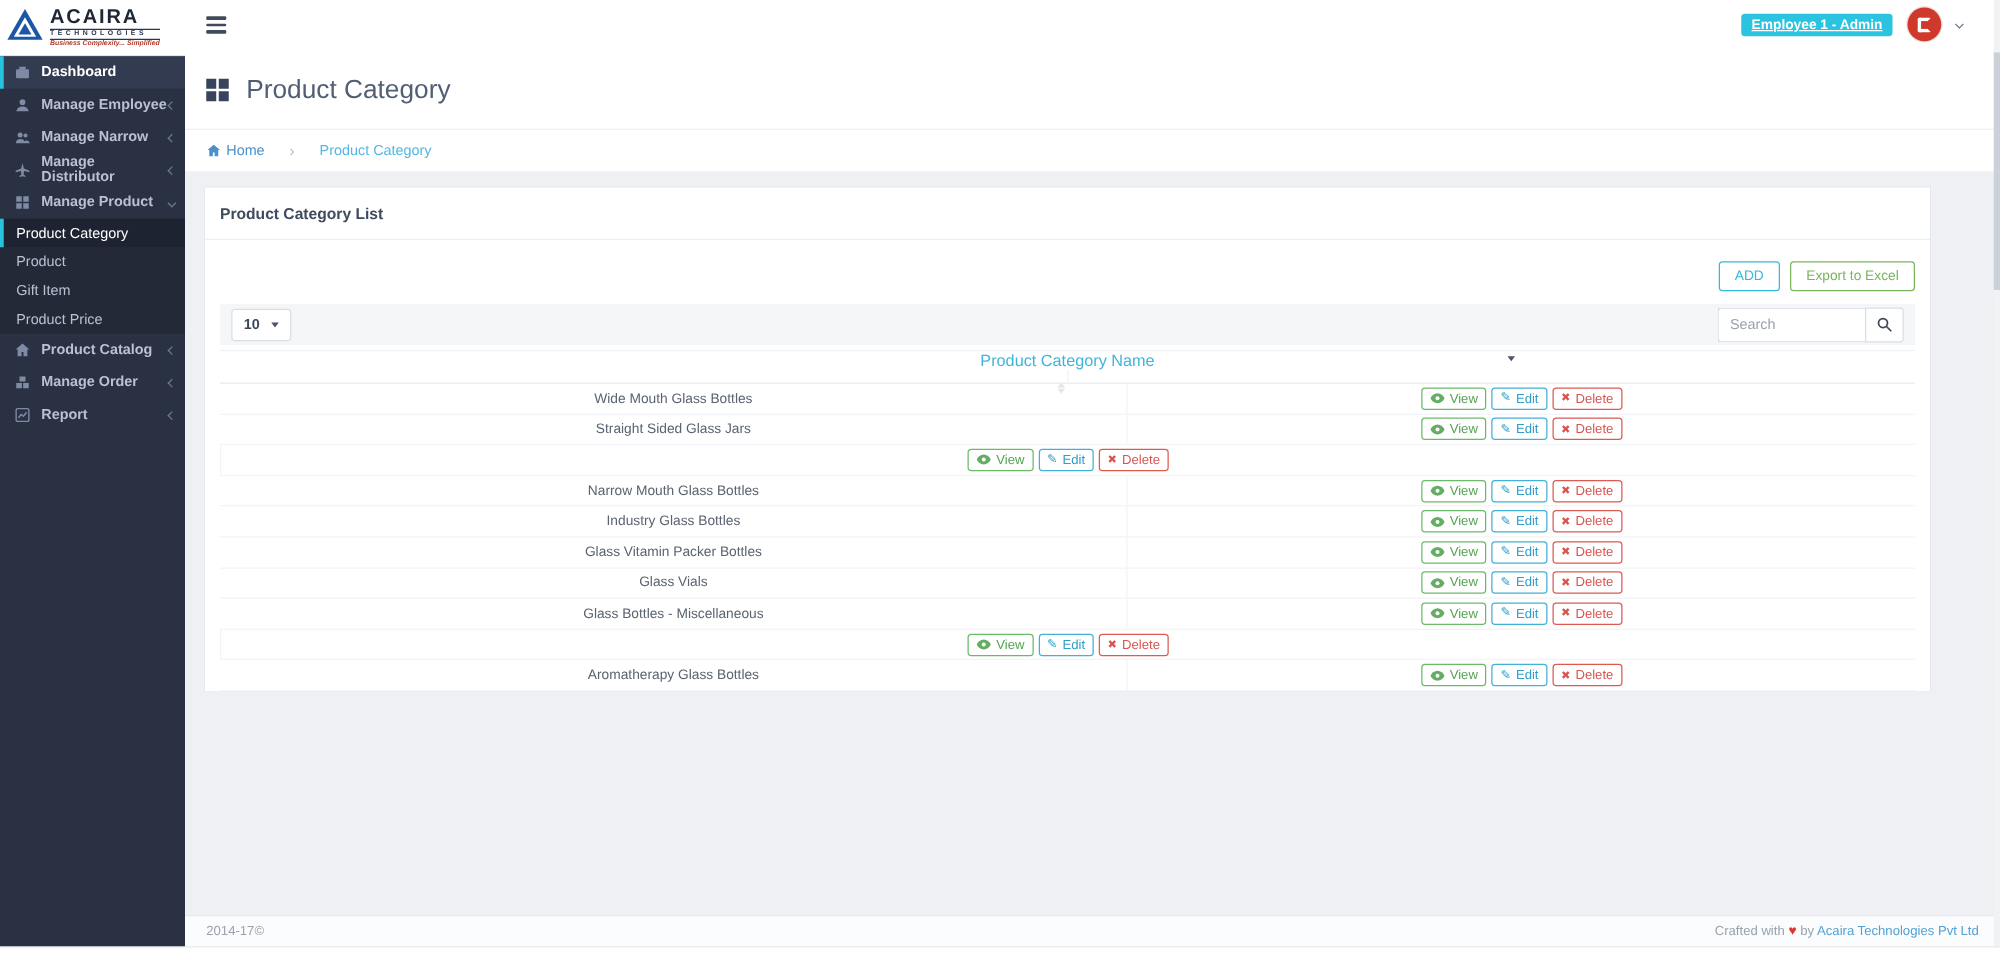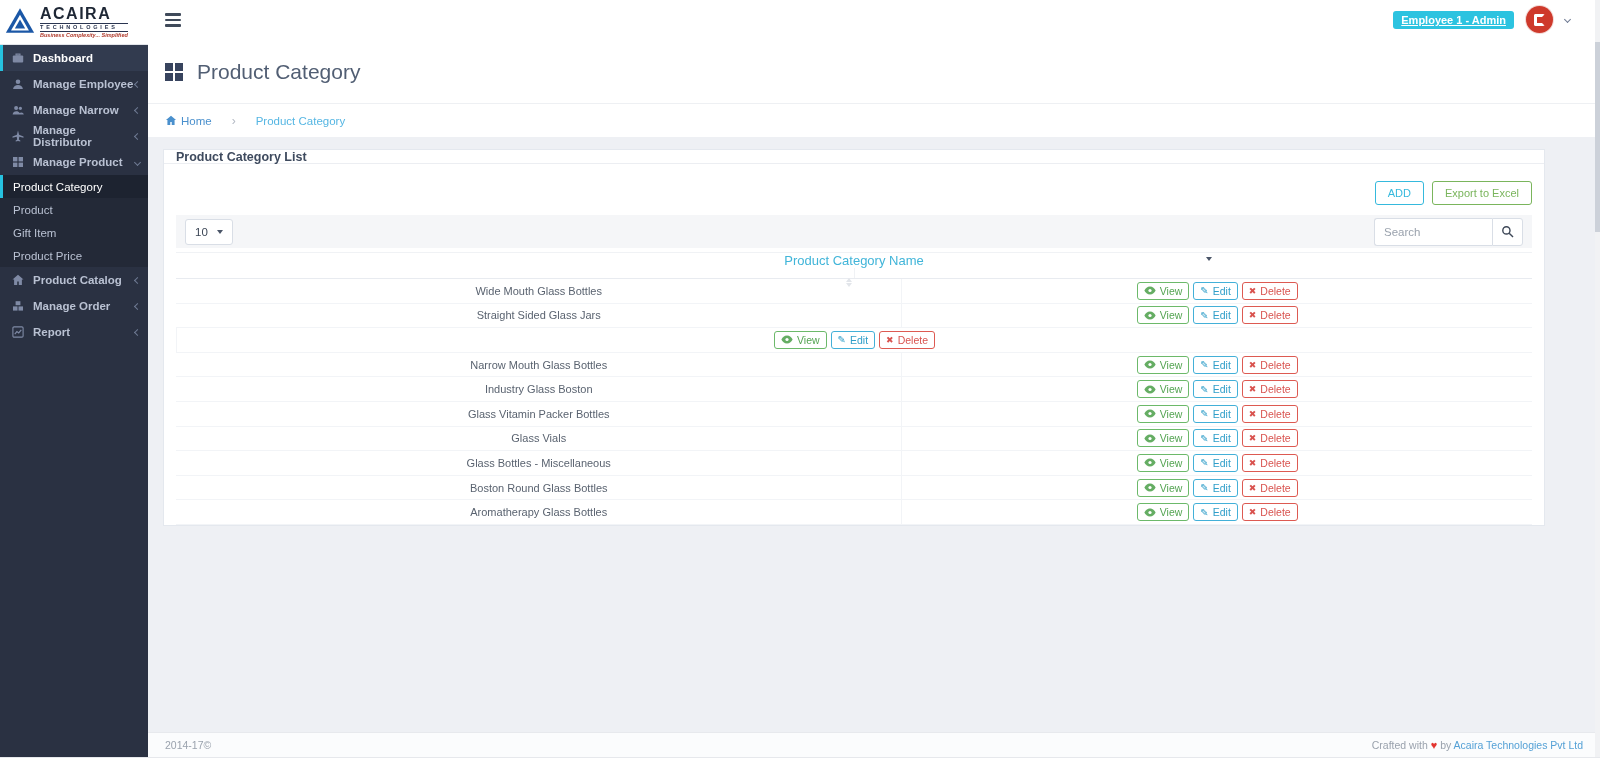--- a/index.html
+++ b/index.html
@@ -48,30 +48,30 @@
   .page-title { font-size:21px; color:#515e73; font-weight:normal; }
 
   .breadcrumb-bar { position:absolute; left:148px; top:103px; width:1452px; height:34px; background:#fff; border-top:1px solid #eef0f3; display:flex; align-items:center; padding-left:17px; gap:20px; font-size:11.5px; }
   .crumb-home { color:#4a90cd; display:flex; align-items:center; gap:4px; cursor:pointer; }
   .crumb-home svg { width:12px; height:11px; fill:#4a90cd; }
   .crumb-sep { color:#b4bac4; font-size:12px; }
   .crumb-current { color:#55b6e3; cursor:pointer; }
 
   
   .panel { position:absolute; left:163px; top:149px; width:1382px; background:#fff; border:1px solid #e4e8ee; }
-  .panel-header { height:14px; border-bottom:1px solid #eceef2; display:flex; align-items:center; padding-left:12px; font-size:12.5px; font-weight:bold; color:#3e4a5e; }
+  .panel-header { height:42px; border-bottom:1px solid #eceef2; display:flex; align-items:center; padding-left:12px; font-size:12.5px; font-weight:bold; color:#3e4a5e; }
   .panel-body { padding:12px 12px 0 12px; }
 
   .btn-row { display:flex; justify-content:flex-end; gap:8px; margin:5px 0 10px; }
   .btn-add, .btn-export { background:#fff; font-size:11px; padding:5px 12px; border-radius:3px; cursor:pointer; font-family:inherit; }
   .btn-add { border:1px solid #35b9dd; color:#35b9dd; }
   .btn-export { border:1px solid #7ab55c; color:#7ab55c; }
 
   .toolbar { background:#f5f6f8; height:33px; display:flex; align-items:center; justify-content:space-between; padding:0 9px; }
-  .page-size { background:#fff; border:1px solid #d9dee6; border-radius:3px; height:26px; display:flex; align-items:center; padding:0 9px; gap:9px; font-size:11.5px; color:#3c4656; font-weight:normal; cursor:pointer; }
+  .page-size { background:#fff; border:1px solid #d9dee6; border-radius:3px; height:26px; display:flex; align-items:center; padding:0 9px; gap:9px; font-size:11.5px; color:#3c4656; font-weight:bold; cursor:pointer; }
   .tri-down-dark { width:0; height:0; border-left:3.5px solid transparent; border-right:3.5px solid transparent; border-top:4.5px solid #4a5568; }
   .search-group { display:flex; }
   .search-input { width:118px; height:28px; border:1px solid #d9dee6; border-right:none; border-radius:3px 0 0 3px; padding:0 9px; font-size:11.5px; color:#6a7380; background:#fff; outline:none; font-family:inherit; }
   .search-input::placeholder { color:#9aa2ad; }
   .search-btn { width:31px; height:28px; border:1px solid #d9dee6; border-radius:0 3px 3px 0; background:#fff; display:flex; align-items:center; justify-content:center; cursor:pointer; color:#3c4656; }
   .search-btn svg { width:13px; height:13px; stroke:#3c4656; fill:none; stroke-width:1.4; }
 
   .dtable { margin-top:4px; }
   .thead { display:flex; align-items:center; height:27px; border-top:1px solid #f0f2f5; border-bottom:1px solid #e8ebf0;flex-direction:column; }
   .th-name { width:53.5%; text-align:center; color:#41b5d9; font-size:13px; position:relative; cursor:pointer; }
@@ -379,21 +379,21 @@
         <span class="glyph">✎</span>
         <span>Edit</span>
       </button>
       <button class="btn btn-delete">
         <span class="glyph">✖</span>
         <span>Delete</span>
       </button>
     </div>
   </div>
           <div class="trow">
-    <div class="tcell name">Industry Glass Boston</div>
+    <div class="tcell name">Industry Glass Bottles</div>
     <div class="tcell actions">
       <button class="btn btn-view">
         <svg viewBox="0 0 12 9">
                   <path d="M6 0.5C3.4 0.5 1.3 2.3 0.4 4.5 1.3 6.7 3.4 8.5 6 8.5s4.7-1.8 5.6-4C10.7 2.3 8.6 0.5 6 0.5z" fill="currentColor" opacity="0.9"></path>
                   <circle cx="6" cy="4.5" r="1.6" fill="#fff"></circle>
                 </svg>
         <span>View</span>
       </button>
       <button class="btn btn-edit">
         <span class="glyph">✎</span>
@@ -459,21 +459,20 @@
         <span class="glyph">✎</span>
         <span>Edit</span>
       </button>
       <button class="btn btn-delete">
         <span class="glyph">✖</span>
         <span>Delete</span>
       </button>
     </div>
   </div>
           <div class="trow">
-    <div class="tcell name">Boston Round Glass Bottles</div>
     <div class="tcell actions">
       <button class="btn btn-view">
         <svg viewBox="0 0 12 9">
                   <path d="M6 0.5C3.4 0.5 1.3 2.3 0.4 4.5 1.3 6.7 3.4 8.5 6 8.5s4.7-1.8 5.6-4C10.7 2.3 8.6 0.5 6 0.5z" fill="currentColor" opacity="0.9"></path>
                   <circle cx="6" cy="4.5" r="1.6" fill="#fff"></circle>
                 </svg>
         <span>View</span>
       </button>
       <button class="btn btn-edit">
         <span class="glyph">✎</span>

